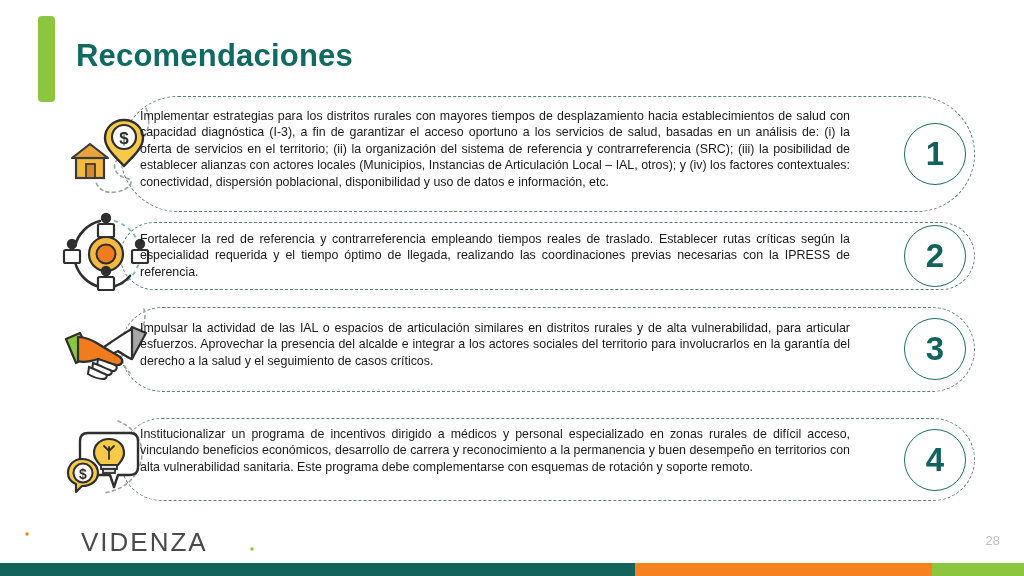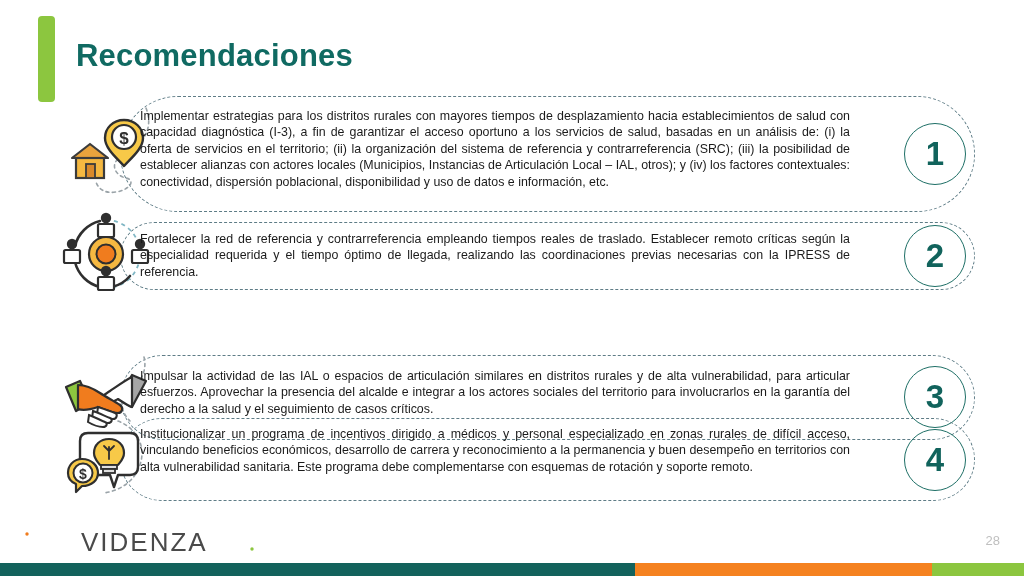--- a/index.html
+++ b/index.html
@@ -94,21 +94,21 @@
   #row-1 { top: 96px;  height: 116px; }
   #row-1 .rec-text  { top: 12px; }
   #row-1 .rec-icon  { top: 8px;  }
   #row-1 .rec-badge { top: 27px; }
 
   #row-2 { top: 222px; height: 68px; }
   #row-2 .rec-text  { top: 9px; }
   #row-2 .rec-icon  { top: -14px; }
   #row-2 .rec-badge { top: 3px; }
 
-  #row-3 { top: 307px; height: 85px; margin-top: 48px; }
+  #row-3 { top: 307px; height: 85px; }
   #row-3 .rec-text  { top: 13px; }
   #row-3 .rec-icon  { top: -4px; }
   #row-3 .rec-badge { top: 11px; }
 
   #row-4 { top: 418px; height: 83px; }
   #row-4 .rec-text  { top: 8px; }
   #row-4 .rec-icon  { top: -5px; }
   #row-4 .rec-badge { top: 11px; }
 
   
@@ -206,21 +206,21 @@
         <rect x="38" y="69" width="16" height="13" rx="1.5" fill="#ffffff" stroke="#2f2f2f" stroke-width="2.2"></rect>
 
         <circle cx="12" cy="36" r="5.2" fill="#2f2f2f"></circle>
         <rect x="4" y="42" width="16" height="13" rx="1.5" fill="#ffffff" stroke="#2f2f2f" stroke-width="2.2"></rect>
 
         <circle cx="80" cy="36" r="5.2" fill="#2f2f2f"></circle>
         <rect x="72" y="42" width="16" height="13" rx="1.5" fill="#ffffff" stroke="#2f2f2f" stroke-width="2.2"></rect>
       </svg>
     </div>
 
-    <div class="rec-text">Fortalecer la red de referencia y contrarreferencia empleando tiempos reales de traslado. Establecer remoto críticas según la especialidad requerida y el tiempo óptimo de llegada, realizando las coordinaciones previas necesarias con la IPRESS de referencia.</div>
+    <div class="rec-text">Fortalecer la red de referencia y contrarreferencia empleando tiempos reales de traslado. Establecer rutas críticas según la especialidad requerida y el tiempo óptimo de llegada, realizando las coordinaciones previas necesarias con la IPRESS de referencia.</div>
 
     <div class="rec-badge">
       <span class="rec-badge-num">2</span>
     </div>
   </div>
 
   <div class="rec-row" id="row-3">
     <div class="rec-pill"></div>
 
     <div class="rec-icon">

